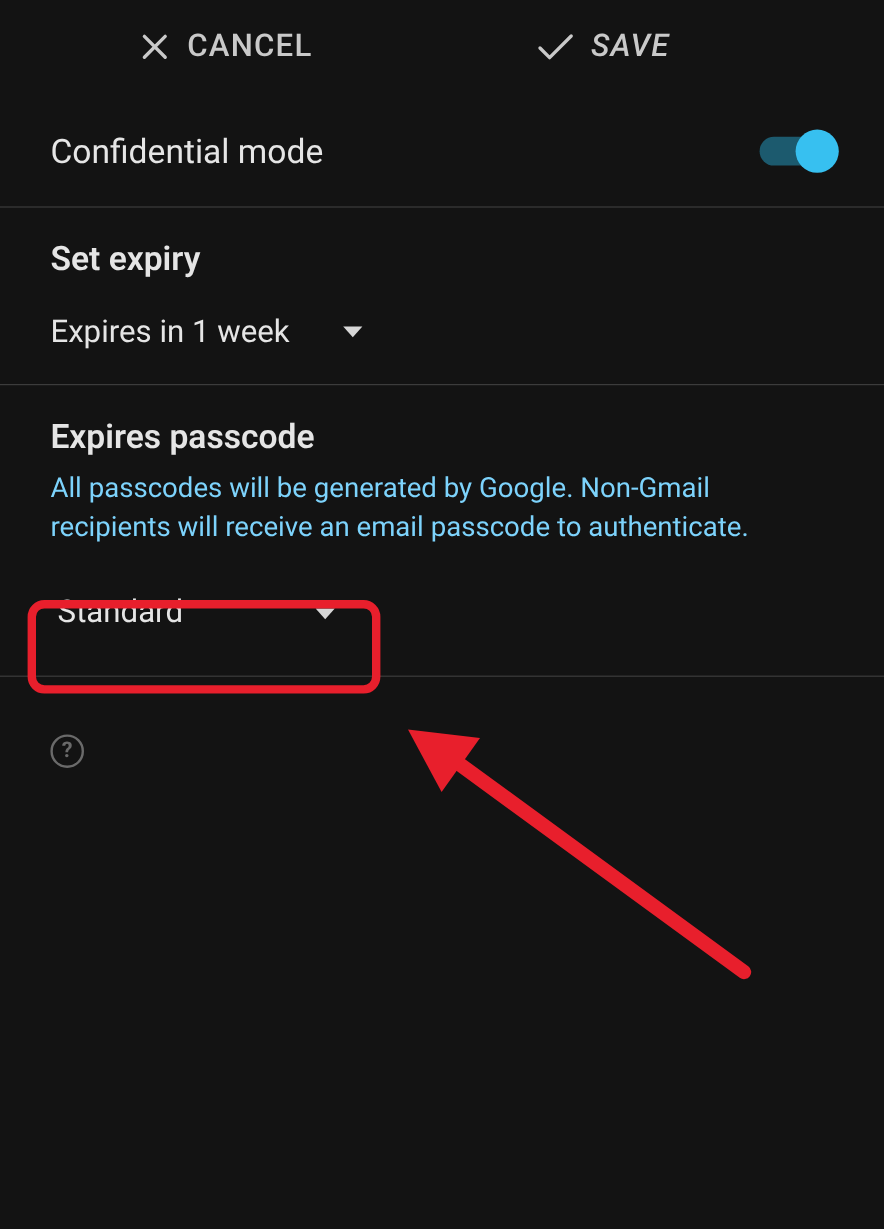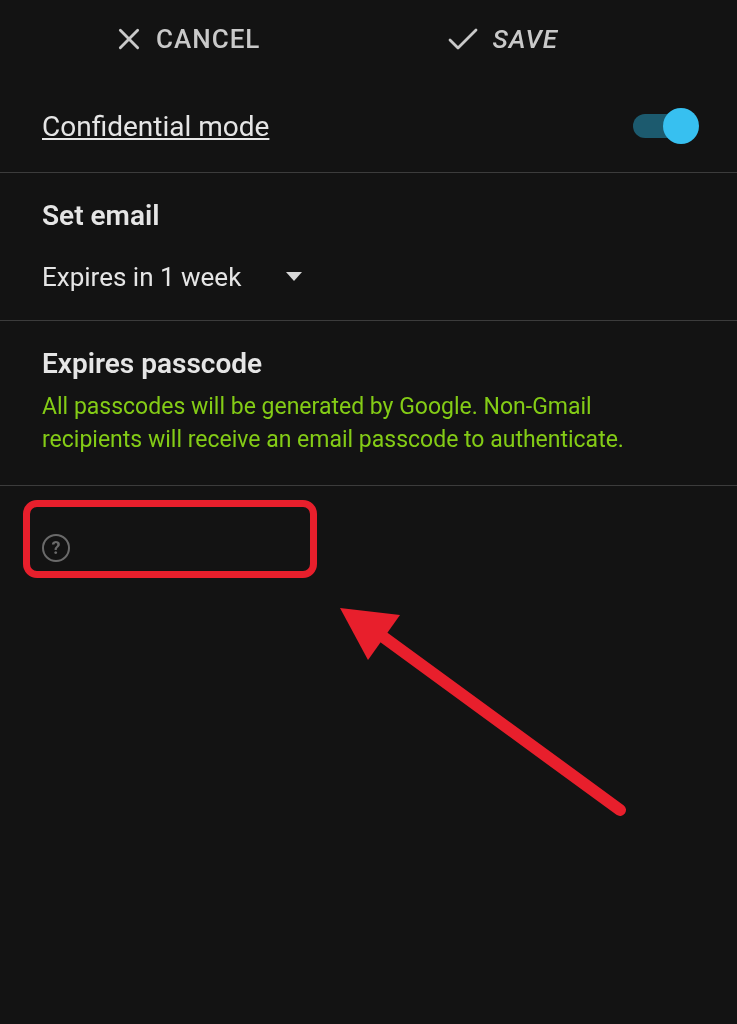--- a/index.html
+++ b/index.html
@@ -40,33 +40,32 @@
   
   .section {
     border-bottom: 1px solid #3c3c3c;
     padding: 26px 42px 28px 42px;
   }
 
   .row {
     display: flex;
     align-items: center;
     justify-content: space-between;
-    text-decoration: underline;
   }
   .title {
     font-size: 28px;
     font-weight: 400;
     color: #e5e5e5;
   }
   .title.bold {
     font-weight: 600;
   }
   .subtext {
     font-size: 23px;
-    color: #84cc16;
+    color: #7dd3fc;
     line-height: 1.45;
     margin-top: 10px;
   }
 
   
   .toggle {
     position: relative;
     width: 62px;
     height: 36px;
     cursor: pointer;
@@ -189,34 +188,42 @@
   <div class="row">
     <div class="title">Confidential mode</div>
     <div class="toggle">
       <div class="toggle-track"></div>
       <div class="toggle-thumb"></div>
     </div>
   </div>
 </div>
 
 <div class="section">
-  <div class="title bold">Set email</div>
+  <div class="title bold">Set expiry</div>
   <div class="dd">
     <span>Expires in 1 week</span>
     <span class="caret">
       <svg width="18" height="12" viewBox="0 0 18 12">
           <path d="M1 1 L9 10 L17 1 Z" fill="#d7d7d7"></path>
         </svg>
     </span>
   </div>
 </div>
 
 <div class="section">
   <div class="title bold">Expires passcode</div>
   <div class="subtext">All passcodes will be generated by Google. Non-Gmail recipients will receive an email passcode to authenticate.</div>
+  <div class="passcode-dd">
+    <span>Standard</span>
+    <span>
+      <svg width="18" height="12" viewBox="0 0 18 12">
+          <path d="M1 1 L9 10 L17 1 Z" fill="#d7d7d7"></path>
+        </svg>
+    </span>
+  </div>
 </div>
 
 <div class="learn-row">
   <div class="qicon">?</div>
 </div>
 
 <div class="anno-box"></div>
 <div class="anno-arrow">
   <svg width="330" height="280" viewBox="0 0 330 280">
     <defs></defs>

